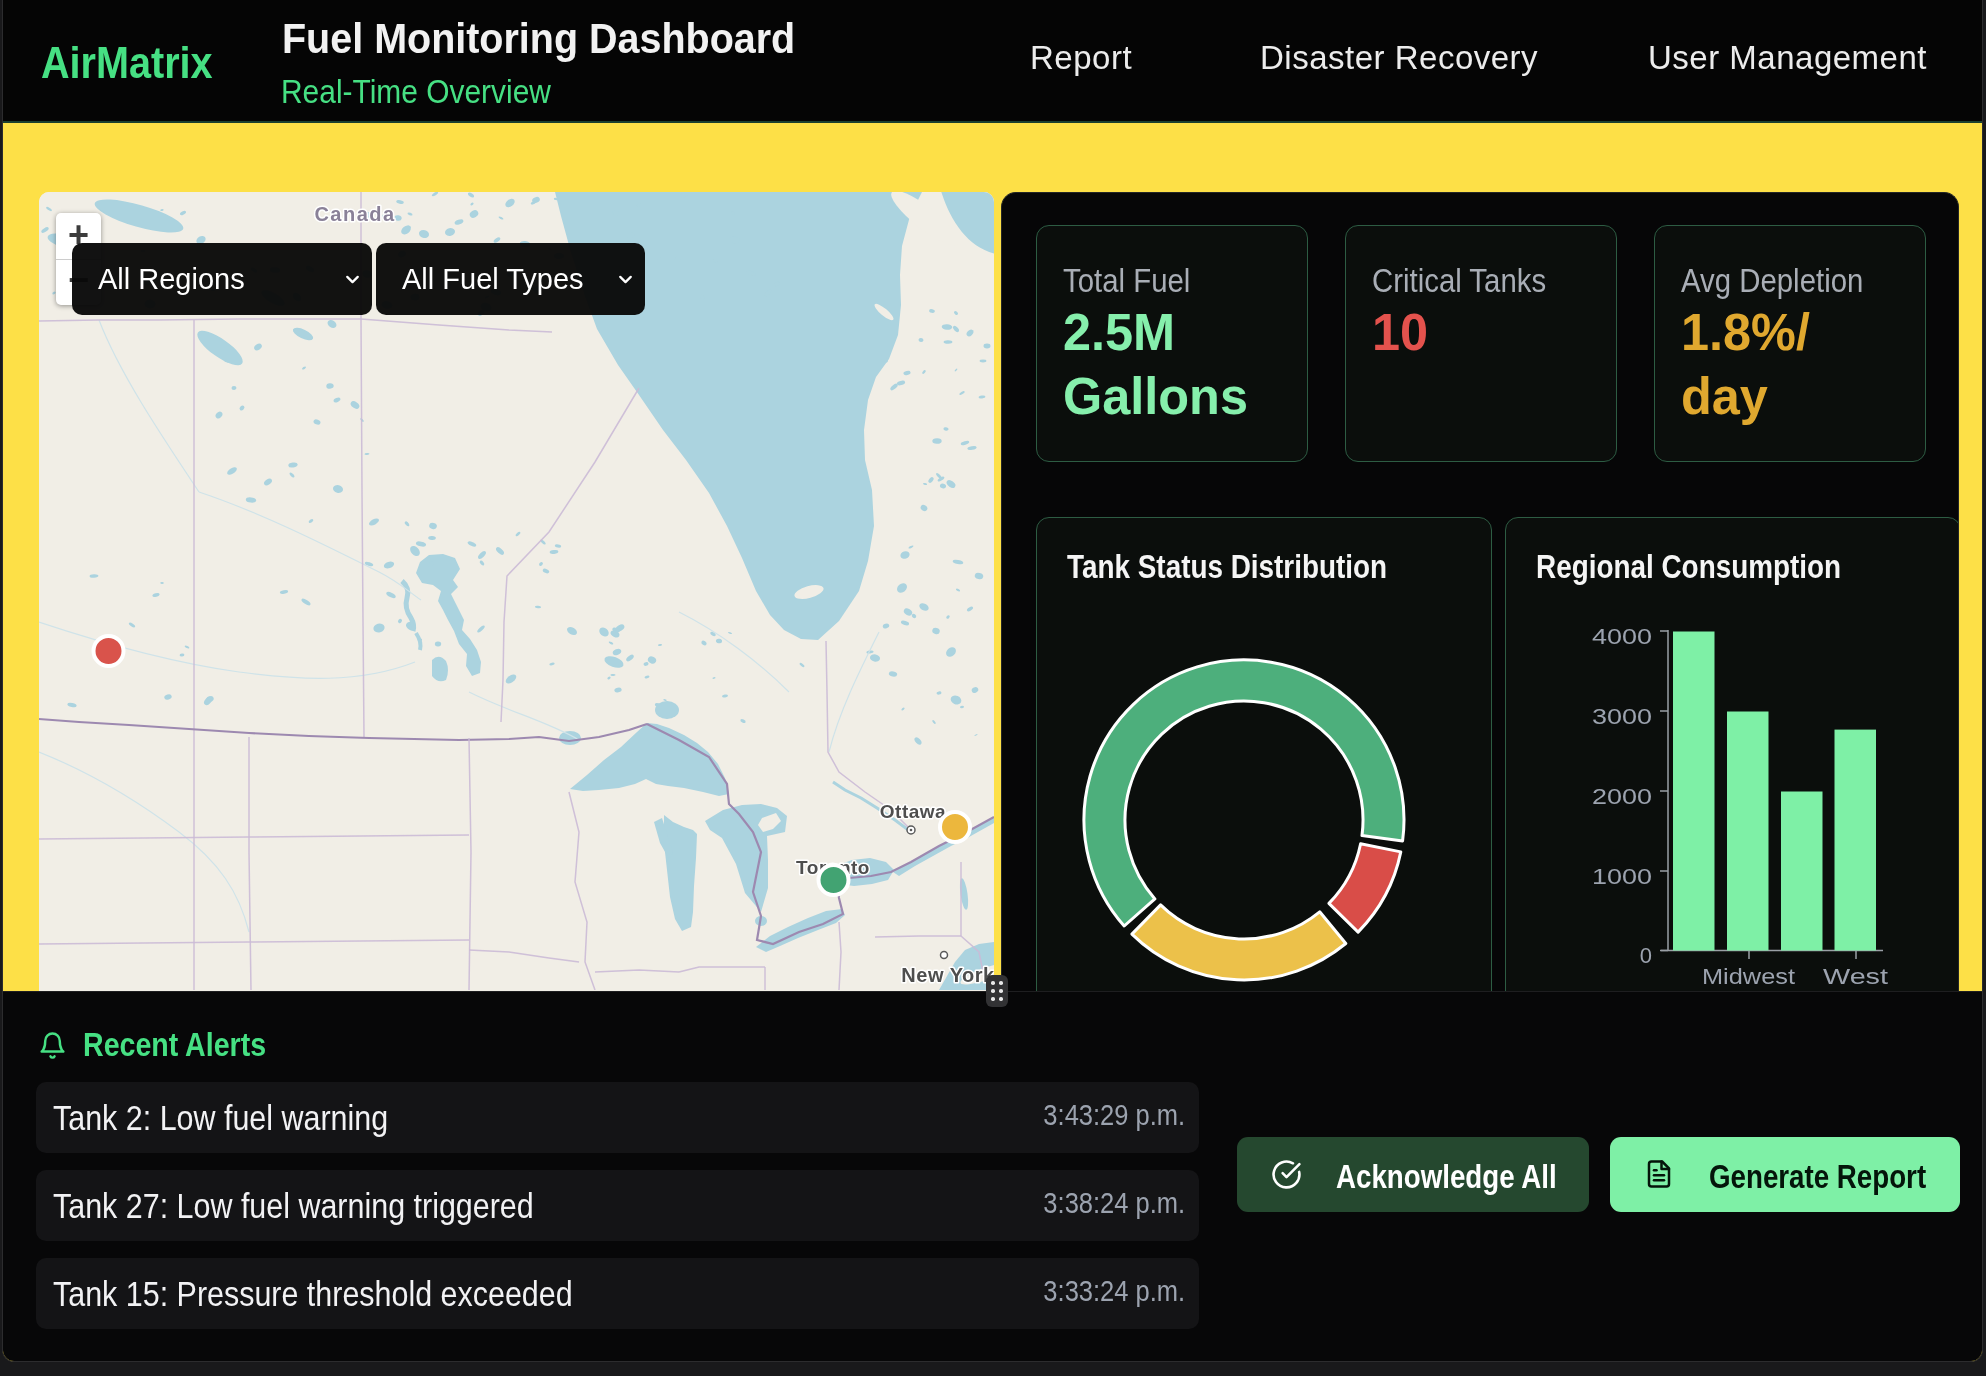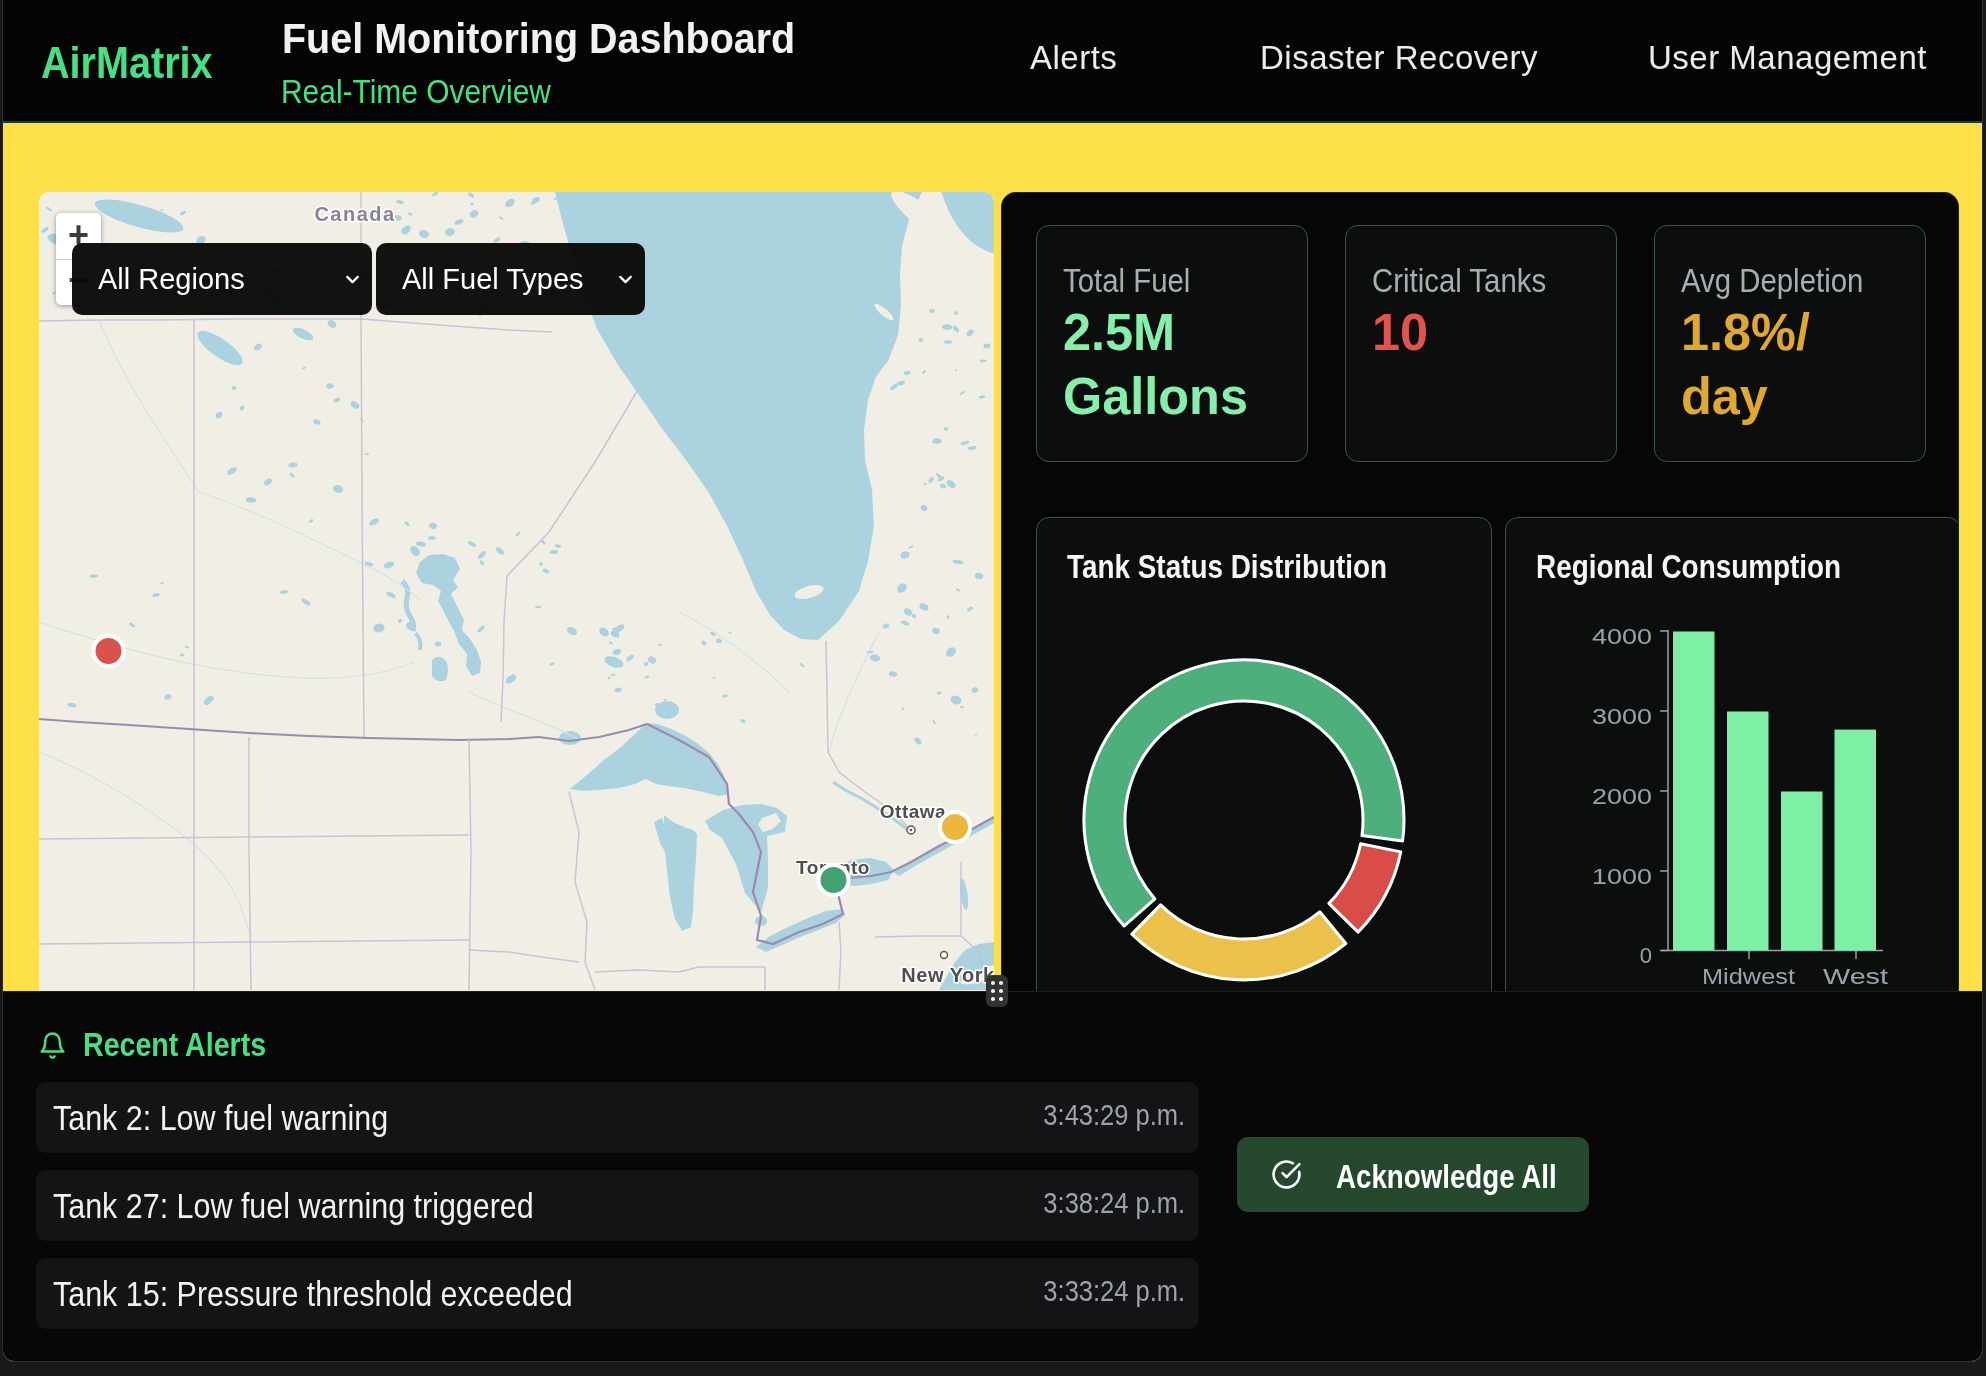--- a/index.html
+++ b/index.html
@@ -39,21 +39,21 @@
 .grip { position:absolute; left:983px; top:975px; width:22px; height:32px; background:#323234; border-radius:6px; z-index:30; }
 .grip i { position:absolute; width:3.5px; height:3.5px; border-radius:50%; background:#e8e8e8; }
 </style>
 </head>
 <body>
 <div class="window">
   <div class="header">
     <div class="logo">AirMatrix</div>
     <div class="title">Fuel Monitoring Dashboard</div>
     <div class="subtitle">Real-Time Overview</div>
-    <div class="nav" style="left:1027px;">Alerts</div>
+    <div class="nav" style="left:1027px;">Report</div>
     <div class="nav" style="left:1257px;">Disaster Recovery</div>
     <div class="nav" style="left:1645px;">User Management</div>
   </div>
 
   <div class="map">
     <svg style="position:absolute;left:0;top:0;" width="955" height="798" viewBox="0 0 955 798">
         <rect width="955" height="798" fill="#f1eee6"></rect>
         <path d="M513,-12 L522,24 L531,57 L546,104 L558,137 L579,173 L600,203 L624,238 L647,268 L670,301 L688,334 L703,366 L717,399 L731,423 L745,438 L762,447 L779,448 L800,429 L820,399 L829,369 L835,334 L833,298 L826,268 L825,238 L829,208 L837,185 L850,167 L859,143 L862,113 L861,83 L863,54 L871,24 L883,0 L892,-12 Z" fill="#abd3df"></path>
         <path d="M898,-12 L957,-12 L957,62 C930,56 912,30 903,2 Z" fill="#abd3df"></path>
         <ellipse cx="886" cy="26" rx="42" ry="11" fill="#f1eee6" transform="rotate(38 886 26)"></ellipse>
@@ -427,20 +427,30 @@
         <div class="at">Tank 15: Pressure threshold exceeded</div>
         <div class="tm">3:33:24 p.m.</div>
       </div>
     <div class="btn" style="left:1234px; top:145px; width:352px; background:#25482f; color:#ffffff;">
       <svg width="31" height="31" viewBox="0 0 24 24" fill="none" stroke="#fff" stroke-width="2" stroke-linecap="round" stroke-linejoin="round">
           <path d="M21.8 10A10 10 0 1 1 17 3.3"></path>
           <path d="M9 11l3 3L22 4"></path>
         </svg>
         <span>Acknowledge All</span>
     </div>
+    <div class="btn" style="left:1607px; top:145px; width:350px; background:#7ef0a6; color:#04150a;">
+      <svg width="30" height="30" viewBox="0 0 24 24" fill="none" stroke="#04150a" stroke-width="2" stroke-linecap="round" stroke-linejoin="round">
+          <path d="M14.5 2H6a2 2 0 0 0-2 2v16a2 2 0 0 0 2 2h12a2 2 0 0 0 2-2V7.5L14.5 2z"></path>
+          <path d="M14 2v6h6"></path>
+          <line x1="16" y1="13" x2="8" y2="13"></line>
+          <line x1="16" y1="17" x2="8" y2="17"></line>
+          <line x1="10" y1="9" x2="8" y2="9"></line>
+        </svg>
+        <span>Generate Report</span>
+    </div>
   </div>
   <div class="grip">
     <i style="left:5px;top:6px;"></i>
       <i style="left:13px;top:6px;"></i>
     <i style="left:5px;top:14px;"></i>
       <i style="left:13px;top:14px;"></i>
     <i style="left:5px;top:22px;"></i>
       <i style="left:13px;top:22px;"></i>
   </div>
 </div>

